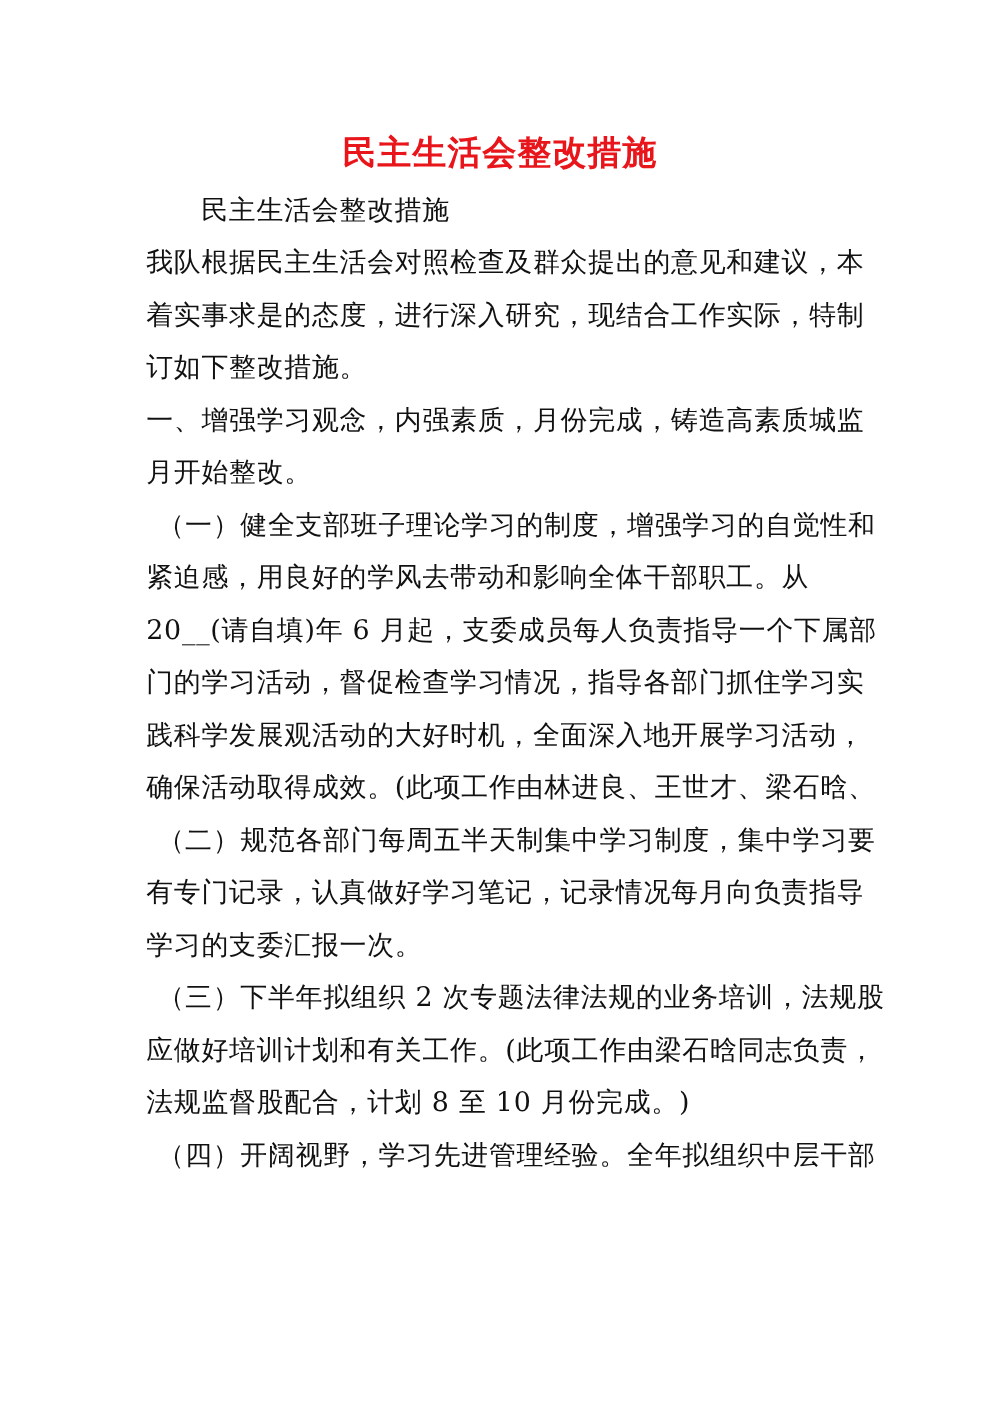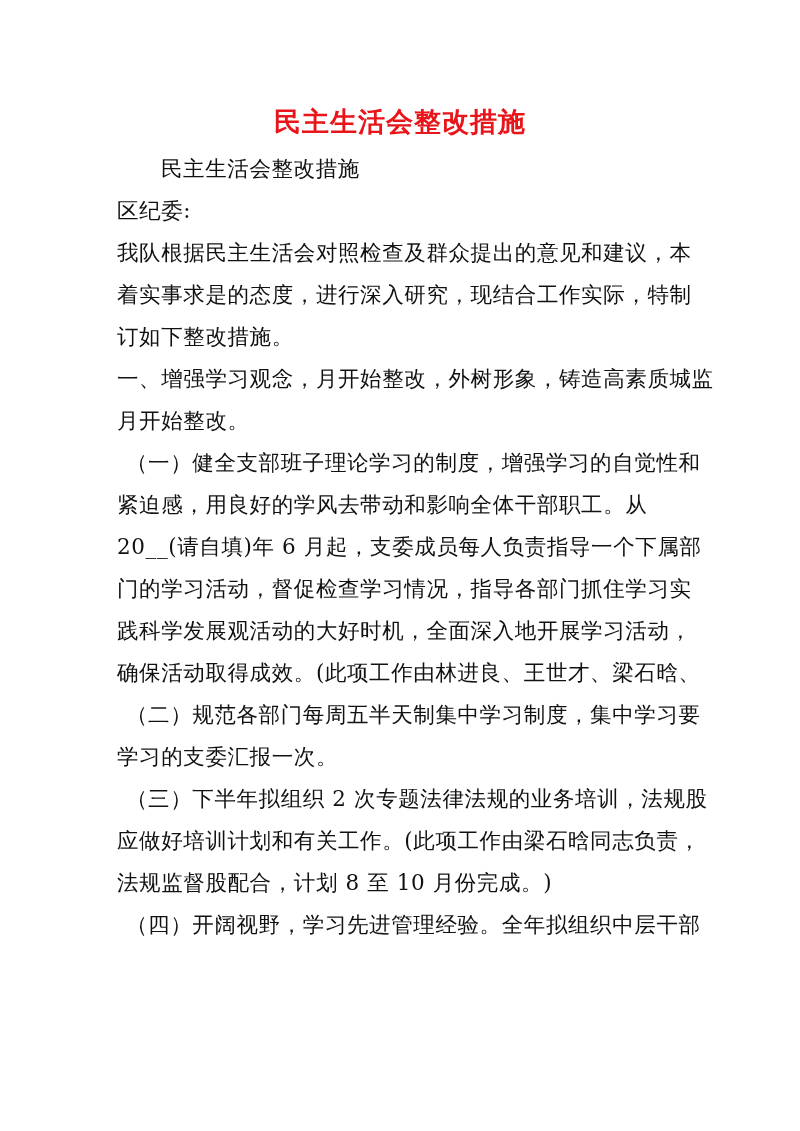--- a/index.html
+++ b/index.html
@@ -14,32 +14,32 @@
   .subtitle { padding-left:44px; }
   .item { padding-left:9px;text-align:center; }
 </style>
 </head>
 <body>
 
 <div class="page">
   <div class="title">民主生活会整改措施</div>
   <div class="body">
     <div class="line subtitle">民主生活会整改措施</div>
-    <div class="line">区纪委:</div>
     <div class="line">我队根据民主生活会对照检查及群众提出的意见和建议，本</div>
     <div class="line">着实事求是的态度，进行深入研究，现结合工作实际，特制</div>
     <div class="line">订如下整改措施。</div>
-    <div class="line">一、增强学习观念，月开始整改，外树形象，铸造高素质城监</div>
+    <div class="line">一、增强学习观念，内强素质，月份完成，铸造高素质城监</div>
     <div class="line">月开始整改。</div>
     <div class="line item">（一）健全支部班子理论学习的制度，增强学习的自觉性和</div>
     <div class="line">紧迫感，用良好的学风去带动和影响全体干部职工。从</div>
     <div class="line">20__(请自填)年 6 月起，支委成员每人负责指导一个下属部</div>
     <div class="line">门的学习活动，督促检查学习情况，指导各部门抓住学习实</div>
     <div class="line">践科学发展观活动的大好时机，全面深入地开展学习活动，</div>
     <div class="line">确保活动取得成效。(此项工作由林进良、王世才、梁石晗、</div>
     <div class="line item">（二）规范各部门每周五半天制集中学习制度，集中学习要</div>
+    <div class="line">有专门记录，认真做好学习笔记，记录情况每月向负责指导</div>
     <div class="line">学习的支委汇报一次。</div>
     <div class="line item">（三）下半年拟组织 2 次专题法律法规的业务培训，法规股</div>
     <div class="line">应做好培训计划和有关工作。(此项工作由梁石晗同志负责，</div>
     <div class="line">法规监督股配合，计划 8 至 10 月份完成。)</div>
     <div class="line item">（四）开阔视野，学习先进管理经验。全年拟组织中层干部</div>
   </div>
 </div>
 
 </body></html>

